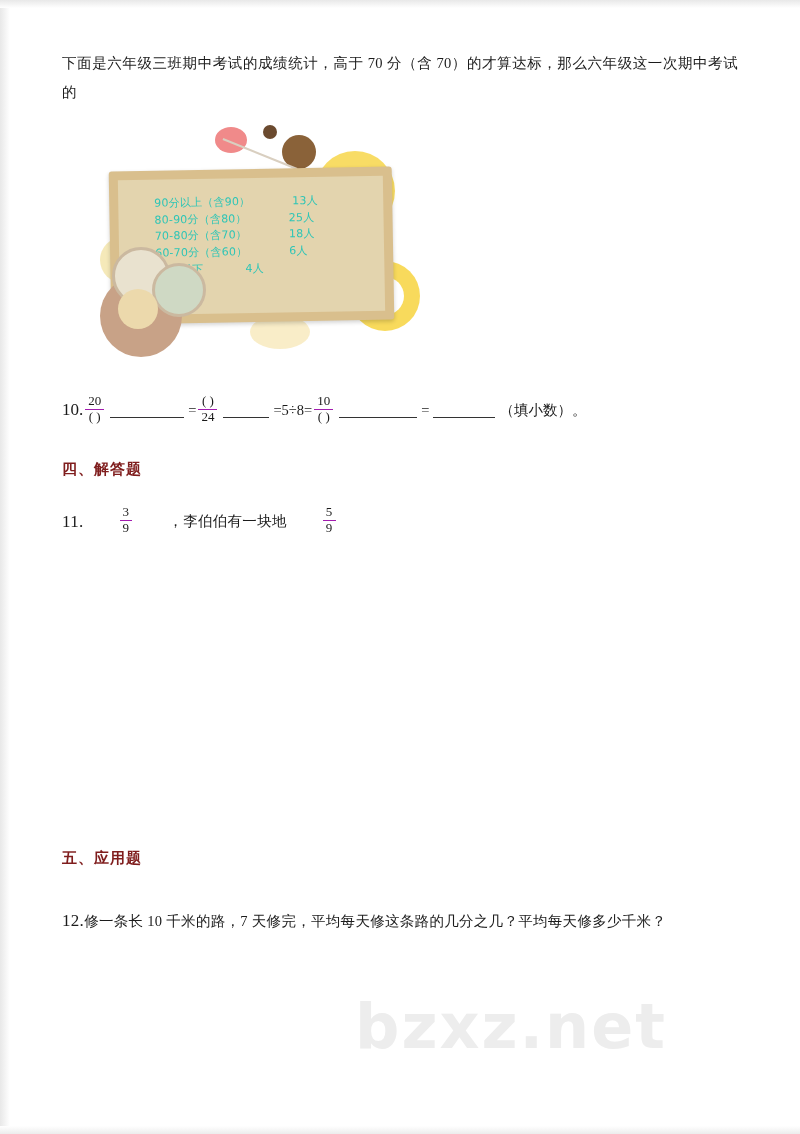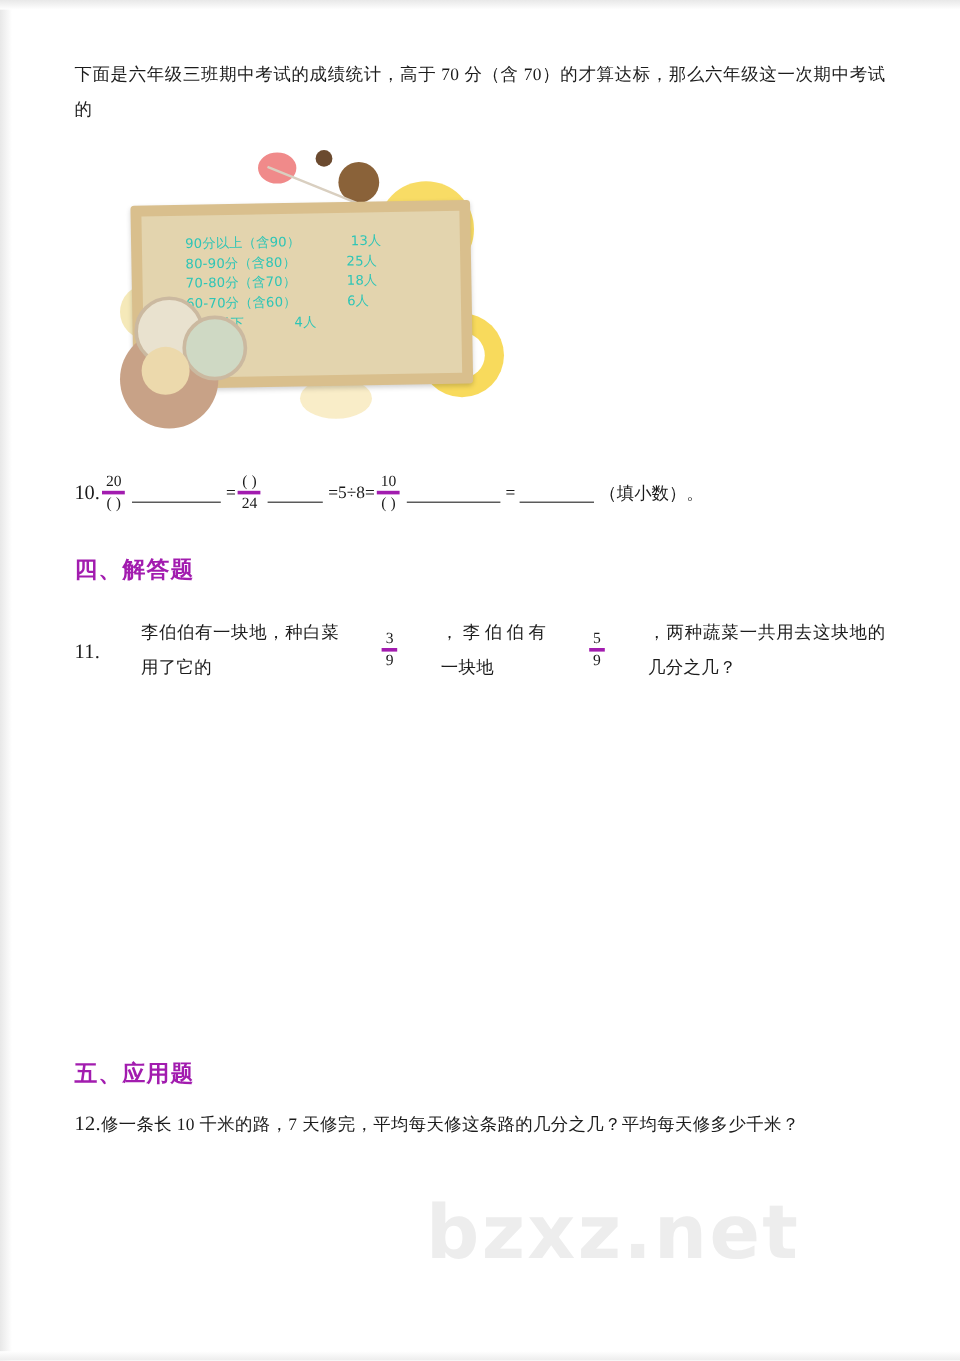--- a/index.html
+++ b/index.html
@@ -33,22 +33,22 @@
     letter-spacing: 0.3px;
     color: #1c1c1c;
     text-align: justify;
   }
   .q-num {
     font-size: 17px;
   }
   .section-title {
     font-family: "Liberation Sans", "DejaVu Sans", sans-serif;
     font-weight: bold;
-    font-size: 19px;
-    color: #a21caf;
+    font-size: 15px;
+    color: #7f1d1d;
     letter-spacing: 1px;
   }
   .blank-line {
     display: inline-block;
     border-bottom: 1px solid #333;
     height: 1em;
     vertical-align: -2px;
   }
 
   
@@ -111,21 +111,21 @@
     vertical-align: middle;
     text-align: center;
     font-size: 13px;
     line-height: 1.15;
     margin: 0 2px;
     position: relative;
     top: -1px;
   }
   .frac .num {
     display: block;
-    border-bottom: 3px solid #a21caf;
+    border-bottom: 1px solid #a21caf;
     padding: 0 3px;
   }
   .frac .den {
     display: block;
     padding: 0 3px;
   }
   .line10 {
     display: flex;
     align-items: center;
     font-size: 14.5px;
@@ -235,38 +235,36 @@
       <span class="seg" style="width:78px"></span>
       <span>=</span>
       <span class="seg" style="width:62px"></span>
       <span>（填小数）。</span>
     </div>
 
     <div class="section-title" style="margin-top:34px;">四、解答题</div>
 
     <div class="q-text" style="margin-top:26px; display:flex; align-items:center; flex-wrap:nowrap;gap:34px;">
       <span class="q-num">11.</span>
-      <span>李伯伯有一块地，种白菜用了它的</span>
       <span class="frac">
         <span class="num">3</span>
         <span class="den">9</span>
       </span>
       <span>，李伯伯有一块地</span>
       <span class="frac">
         <span class="num">5</span>
         <span class="den">9</span>
       </span>
-      <span>，两种蔬菜一共用去这块地的几分之几？</span>
     </div>
 
     <div style="height:310px;"></div>
 
     <div class="section-title">五、应用题</div>
 
-    <div class="q-text" style="margin-top:12px;">
+    <div class="q-text" style="margin-top:36px;">
       <span class="q-num">12.</span><span>修一条长 10 千米的路，7 天修完，平均每天修这条路的几分之几？平均每天修多少千米？</span>
     </div>
 
     <div style="height:120px;"></div>
   </div>
 
   <div class="watermark">bzxz.net</div>
 </div>
 
 </body></html>

